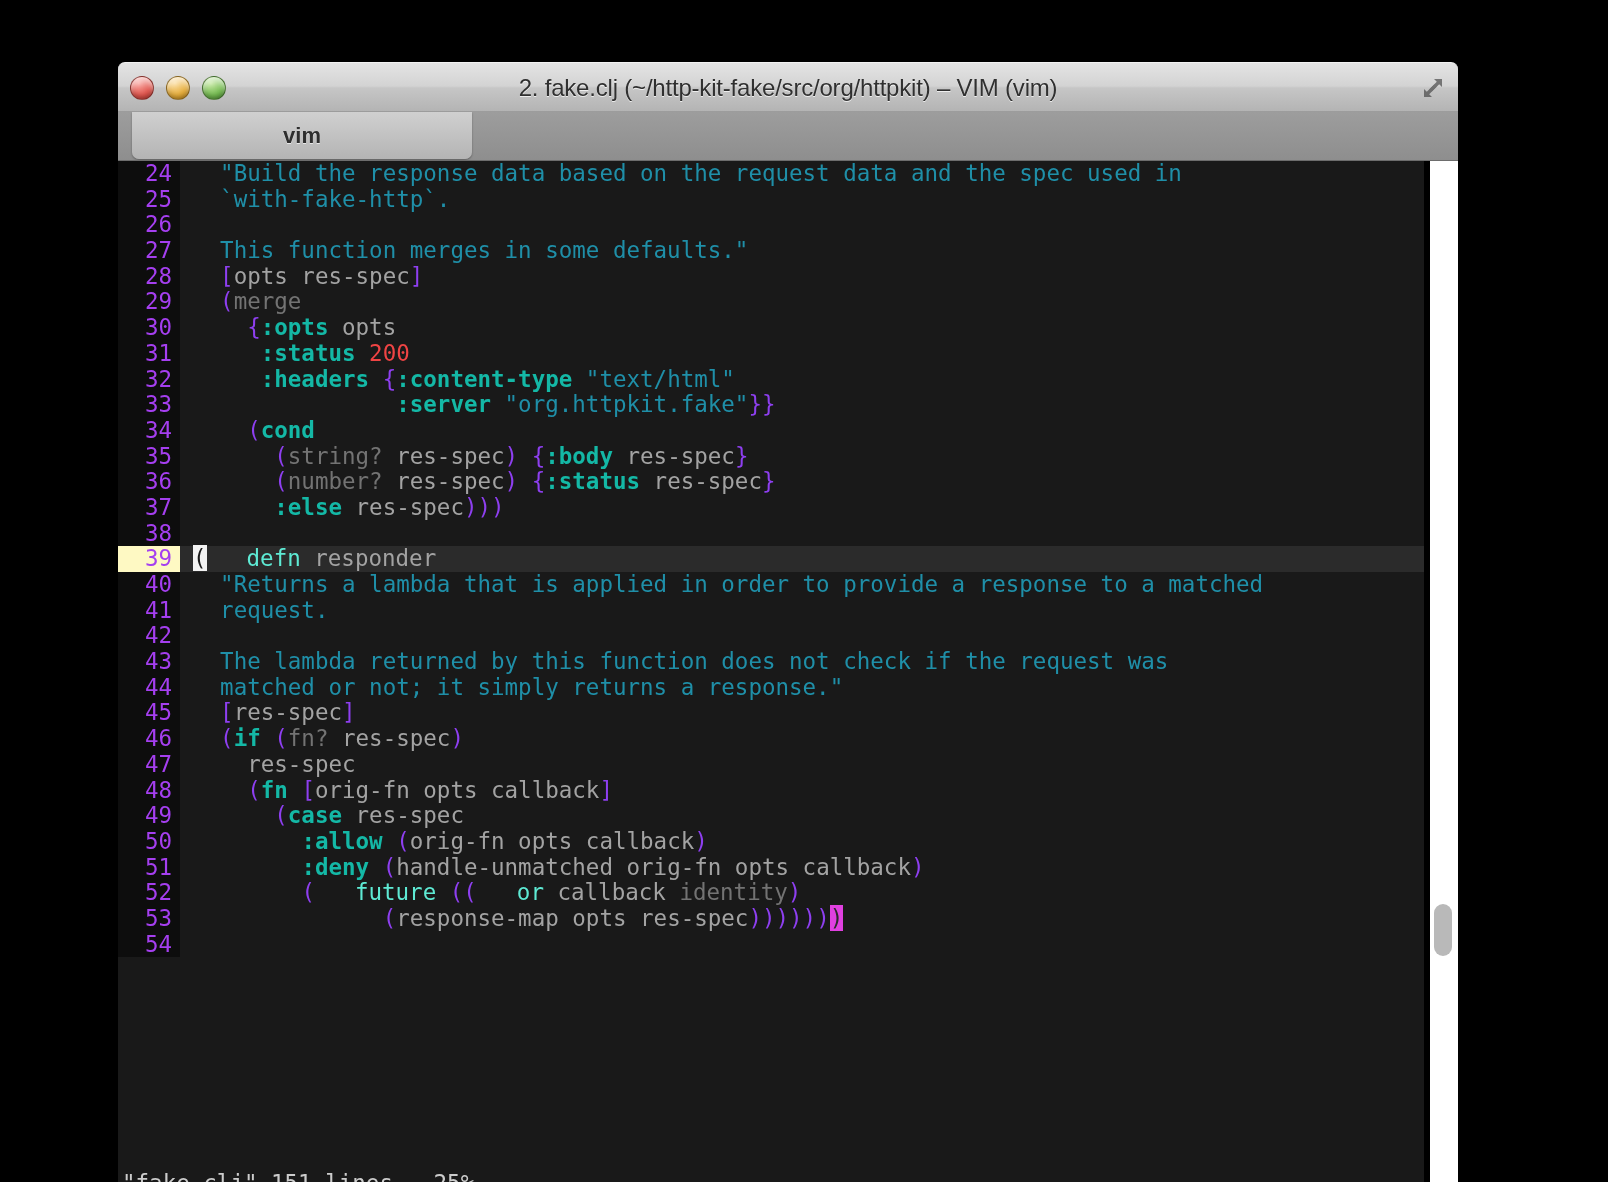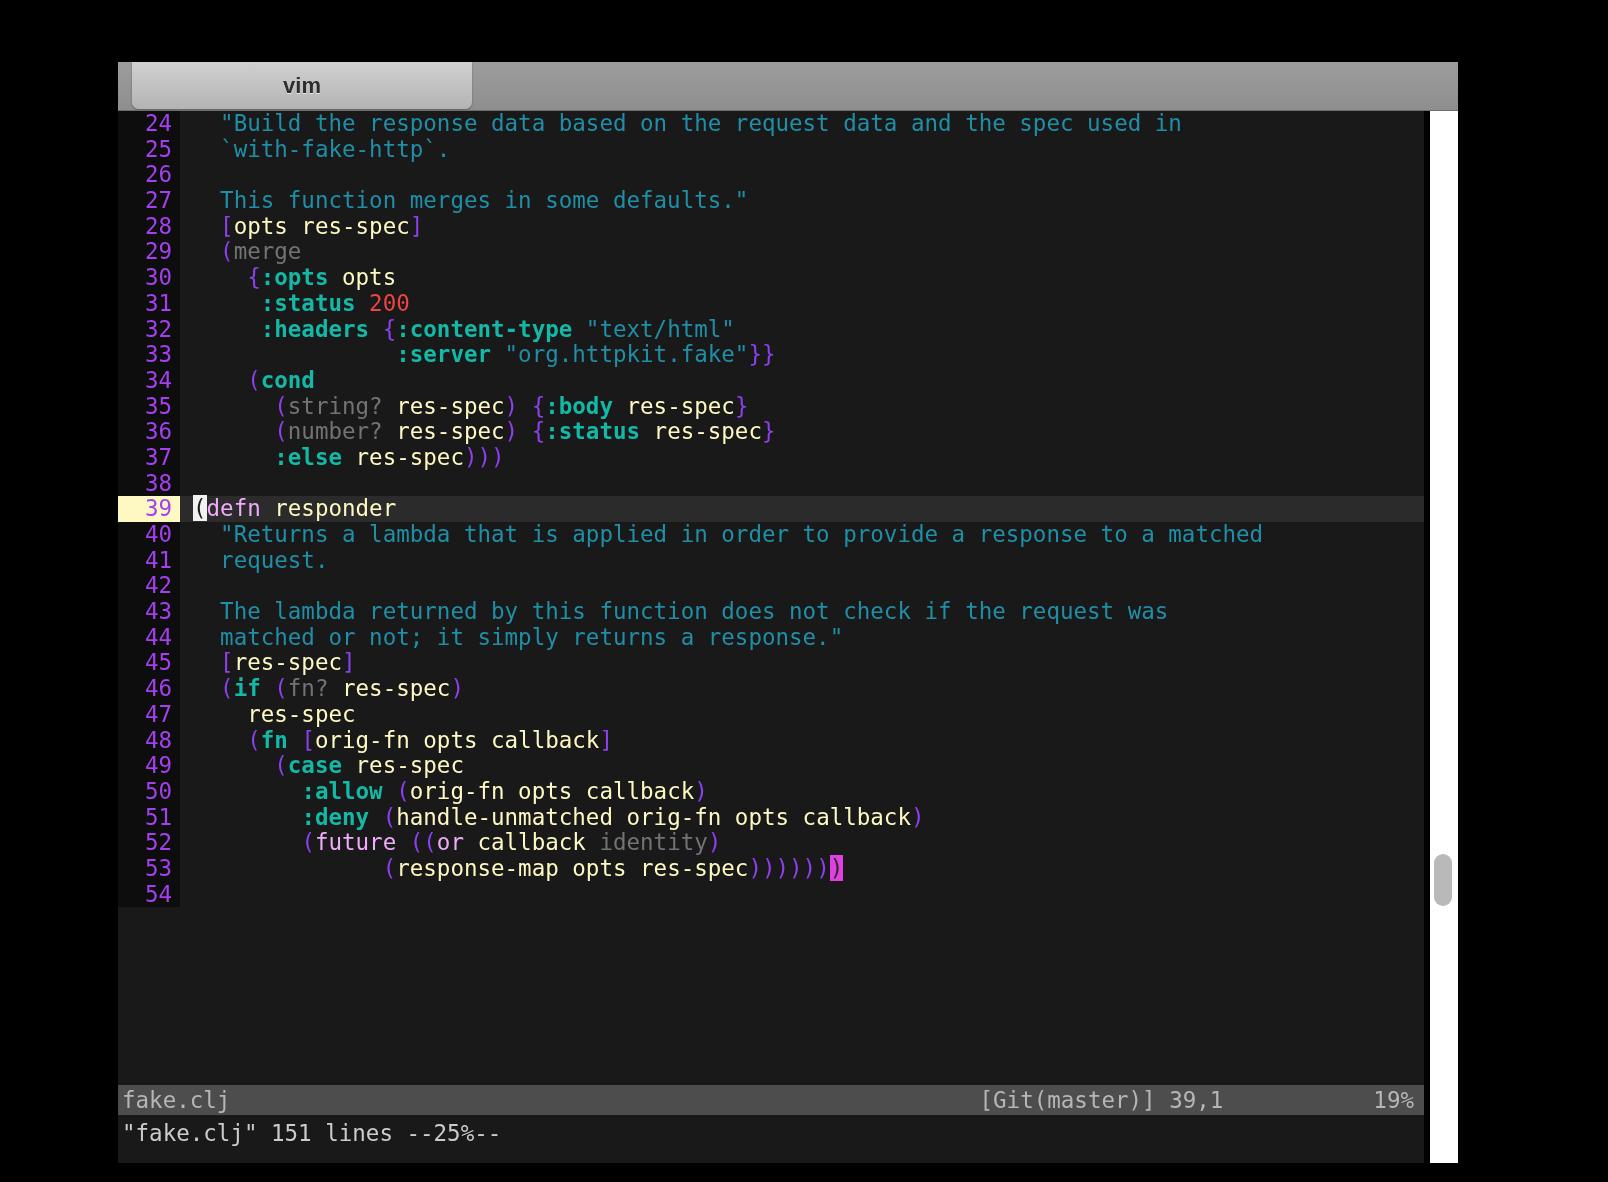--- a/index.html
+++ b/index.html
@@ -141,25 +141,25 @@
     color: #a53ff0;
     background: #0d0d0d;
     box-sizing: border-box;
   }
   .row.cursorline .ln { background: #fef9c3; }
   .ltext { padding-left: 13px; }
 
   
   .s-str   { color: #1f8fa8; }            
   .s-kw    { color: #14b8a6; font-weight: bold; }  
-  .s-sym   { color: #fef9c3; }            
+  .s-sym   { color: #a3a3a3; }            
   .s-paren { color: #8e3ff0; }            
   .s-num   { color: #ef4444; }            
   .s-fn    { color: #737373; }            
-  .s-blue  { color: #f0abfc; }
+  .s-blue  { color: #5eead4; margin-left: 40px; }
   .cursor {
     background: #f2f2f2;
     color: #191919;
   }
   .matchparen {
     background: #e040e0;
     color: #2a2a2a;
   }
 
   
@@ -211,38 +211,46 @@
     height: 52px;
     background: #b9b9b9;
     border-radius: 9px;
   }
 </style>
 </head>
 <body>
 
 <div id="window">
 
+  <div id="titlebar">
+    <div id="traffic">
+      <div class="tl tl-close"></div>
+      <div class="tl tl-min"></div>
+      <div class="tl tl-max"></div>
+    </div>
+    <div id="window-title">2. fake.clj (~/http-kit-fake/src/org/httpkit) – VIM (vim)</div>
+    <div id="fullscreen-icon">
+      <svg width="22" height="22" viewBox="0 0 22 22">
+        <path d="M12 2 L20 2 L20 10 L17.2 7.2 L9.6 14.8 L7.2 12.4 L14.8 4.8 Z" fill="#3a3a3a"></path>
+        <path d="M10 20 L2 20 L2 12 L4.8 14.8 L12.4 7.2 L14.8 9.6 L7.2 17.2 Z" fill="#3a3a3a"></path>
+      </svg>
+    </div>
+  </div>
 
   <div id="tabbar">
     <div id="tab-vim">
       <span class="tab-label">vim</span>
     </div>
   </div>
 
   <div id="terminal">
 
     <div id="vim-area">
       <div class="code" id="code-rows"><div class="row"><div class="ln">24</div><div class="ltext"><span class="s-sym">  </span><span class="s-str">"Build the response data based on the request data and the spec used in</span></div></div><div class="row"><div class="ln">25</div><div class="ltext"><span class="s-str">  `with-fake-http`.</span></div></div><div class="row"><div class="ln">26</div><div class="ltext"></div></div><div class="row"><div class="ln">27</div><div class="ltext"><span class="s-str">  This function merges in some defaults."</span></div></div><div class="row"><div class="ln">28</div><div class="ltext"><span class="s-sym">  </span><span class="s-paren">[</span><span class="s-sym">opts res-spec</span><span class="s-paren">]</span></div></div><div class="row"><div class="ln">29</div><div class="ltext"><span class="s-sym">  </span><span class="s-paren">(</span><span class="s-fn">merge</span></div></div><div class="row"><div class="ln">30</div><div class="ltext"><span class="s-sym">    </span><span class="s-paren">{</span><span class="s-kw">:opts</span><span class="s-sym"> opts</span></div></div><div class="row"><div class="ln">31</div><div class="ltext"><span class="s-sym">     </span><span class="s-kw">:status</span><span class="s-sym"> </span><span class="s-num">200</span></div></div><div class="row"><div class="ln">32</div><div class="ltext"><span class="s-sym">     </span><span class="s-kw">:headers</span><span class="s-sym"> </span><span class="s-paren">{</span><span class="s-kw">:content-type</span><span class="s-sym"> </span><span class="s-str">"text/html"</span></div></div><div class="row"><div class="ln">33</div><div class="ltext"><span class="s-sym">               </span><span class="s-kw">:server</span><span class="s-sym"> </span><span class="s-str">"org.httpkit.fake"</span><span class="s-paren">}}</span></div></div><div class="row"><div class="ln">34</div><div class="ltext"><span class="s-sym">    </span><span class="s-paren">(</span><span class="s-kw">cond</span></div></div><div class="row"><div class="ln">35</div><div class="ltext"><span class="s-sym">      </span><span class="s-paren">(</span><span class="s-fn">string?</span><span class="s-sym"> res-spec</span><span class="s-paren">)</span><span class="s-sym"> </span><span class="s-paren">{</span><span class="s-kw">:body</span><span class="s-sym"> res-spec</span><span class="s-paren">}</span></div></div><div class="row"><div class="ln">36</div><div class="ltext"><span class="s-sym">      </span><span class="s-paren">(</span><span class="s-fn">number?</span><span class="s-sym"> res-spec</span><span class="s-paren">)</span><span class="s-sym"> </span><span class="s-paren">{</span><span class="s-kw">:status</span><span class="s-sym"> res-spec</span><span class="s-paren">}</span></div></div><div class="row"><div class="ln">37</div><div class="ltext"><span class="s-sym">      </span><span class="s-kw">:else</span><span class="s-sym"> res-spec</span><span class="s-paren">)))</span></div></div><div class="row"><div class="ln">38</div><div class="ltext"></div></div><div class="row cursorline"><div class="ln">39</div><div class="ltext"><span class="cursor">(</span><span class="s-blue">defn</span><span class="s-sym"> responder</span></div></div><div class="row"><div class="ln">40</div><div class="ltext"><span class="s-str">  "Returns a lambda that is applied in order to provide a response to a matched</span></div></div><div class="row"><div class="ln">41</div><div class="ltext"><span class="s-str">  request.</span></div></div><div class="row"><div class="ln">42</div><div class="ltext"></div></div><div class="row"><div class="ln">43</div><div class="ltext"><span class="s-str">  The lambda returned by this function does not check if the request was</span></div></div><div class="row"><div class="ln">44</div><div class="ltext"><span class="s-str">  matched or not; it simply returns a response."</span></div></div><div class="row"><div class="ln">45</div><div class="ltext"><span class="s-sym">  </span><span class="s-paren">[</span><span class="s-sym">res-spec</span><span class="s-paren">]</span></div></div><div class="row"><div class="ln">46</div><div class="ltext"><span class="s-sym">  </span><span class="s-paren">(</span><span class="s-kw">if</span><span class="s-sym"> </span><span class="s-paren">(</span><span class="s-fn">fn?</span><span class="s-sym"> res-spec</span><span class="s-paren">)</span></div></div><div class="row"><div class="ln">47</div><div class="ltext"><span class="s-sym">    res-spec</span></div></div><div class="row"><div class="ln">48</div><div class="ltext"><span class="s-sym">    </span><span class="s-paren">(</span><span class="s-kw">fn</span><span class="s-sym"> </span><span class="s-paren">[</span><span class="s-sym">orig-fn opts callback</span><span class="s-paren">]</span></div></div><div class="row"><div class="ln">49</div><div class="ltext"><span class="s-sym">      </span><span class="s-paren">(</span><span class="s-kw">case</span><span class="s-sym"> res-spec</span></div></div><div class="row"><div class="ln">50</div><div class="ltext"><span class="s-sym">        </span><span class="s-kw">:allow</span><span class="s-sym"> </span><span class="s-paren">(</span><span class="s-sym">orig-fn opts callback</span><span class="s-paren">)</span></div></div><div class="row"><div class="ln">51</div><div class="ltext"><span class="s-sym">        </span><span class="s-kw">:deny</span><span class="s-sym"> </span><span class="s-paren">(</span><span class="s-sym">handle-unmatched orig-fn opts callback</span><span class="s-paren">)</span></div></div><div class="row"><div class="ln">52</div><div class="ltext"><span class="s-sym">        </span><span class="s-paren">(</span><span class="s-blue">future</span><span class="s-sym"> </span><span class="s-paren">((</span><span class="s-blue">or</span><span class="s-sym"> callback </span><span class="s-fn">identity</span><span class="s-paren">)</span></div></div><div class="row"><div class="ln">53</div><div class="ltext"><span class="s-sym">              </span><span class="s-paren">(</span><span class="s-sym">response-map opts res-spec</span><span class="s-paren">))))))</span><span class="matchparen">)</span></div></div><div class="row"><div class="ln">54</div><div class="ltext"></div></div></div>
 
-      <div id="statusline">
-        <span id="sl-file">fake.clj</span>
-        <span id="sl-spacer"></span>
-        <span id="sl-git">[Git(master)] 39,1</span>
-        <span id="sl-pct">19%</span>
-      </div>
 
       <div id="cmdline">"fake.clj" 151 lines --25%--</div>
     </div>
 
     <div id="scrollbar">
       <div id="scroll-thumb" style="top: 743px;"></div>
     </div>
   </div>
 </div>
 

